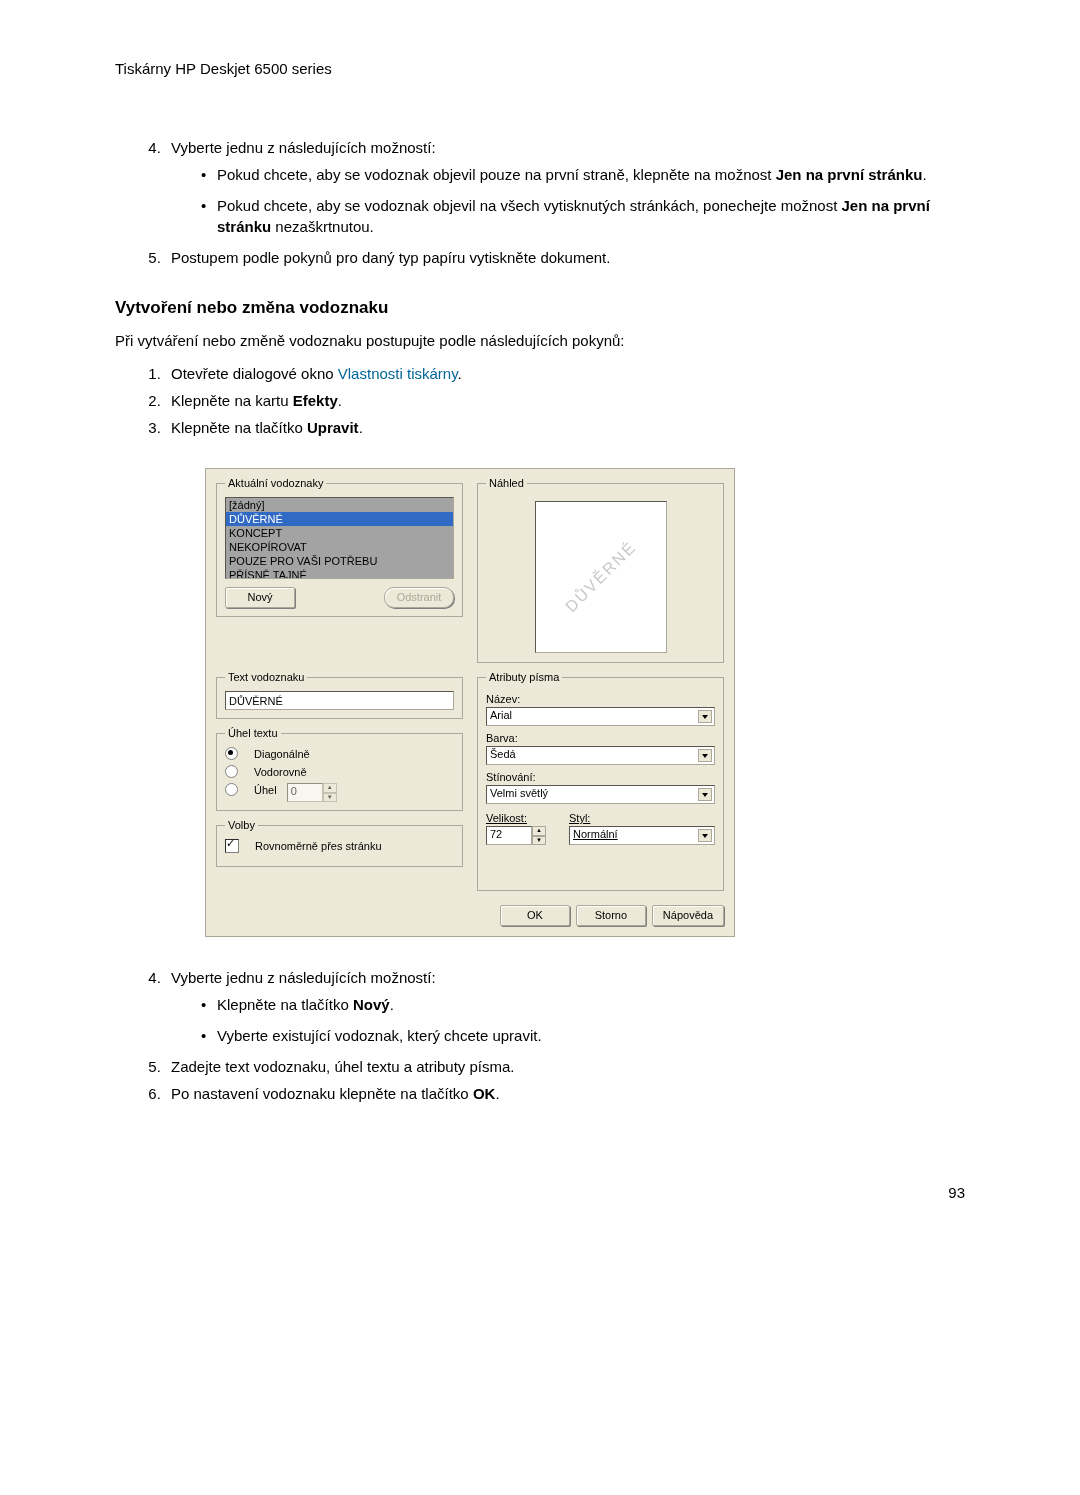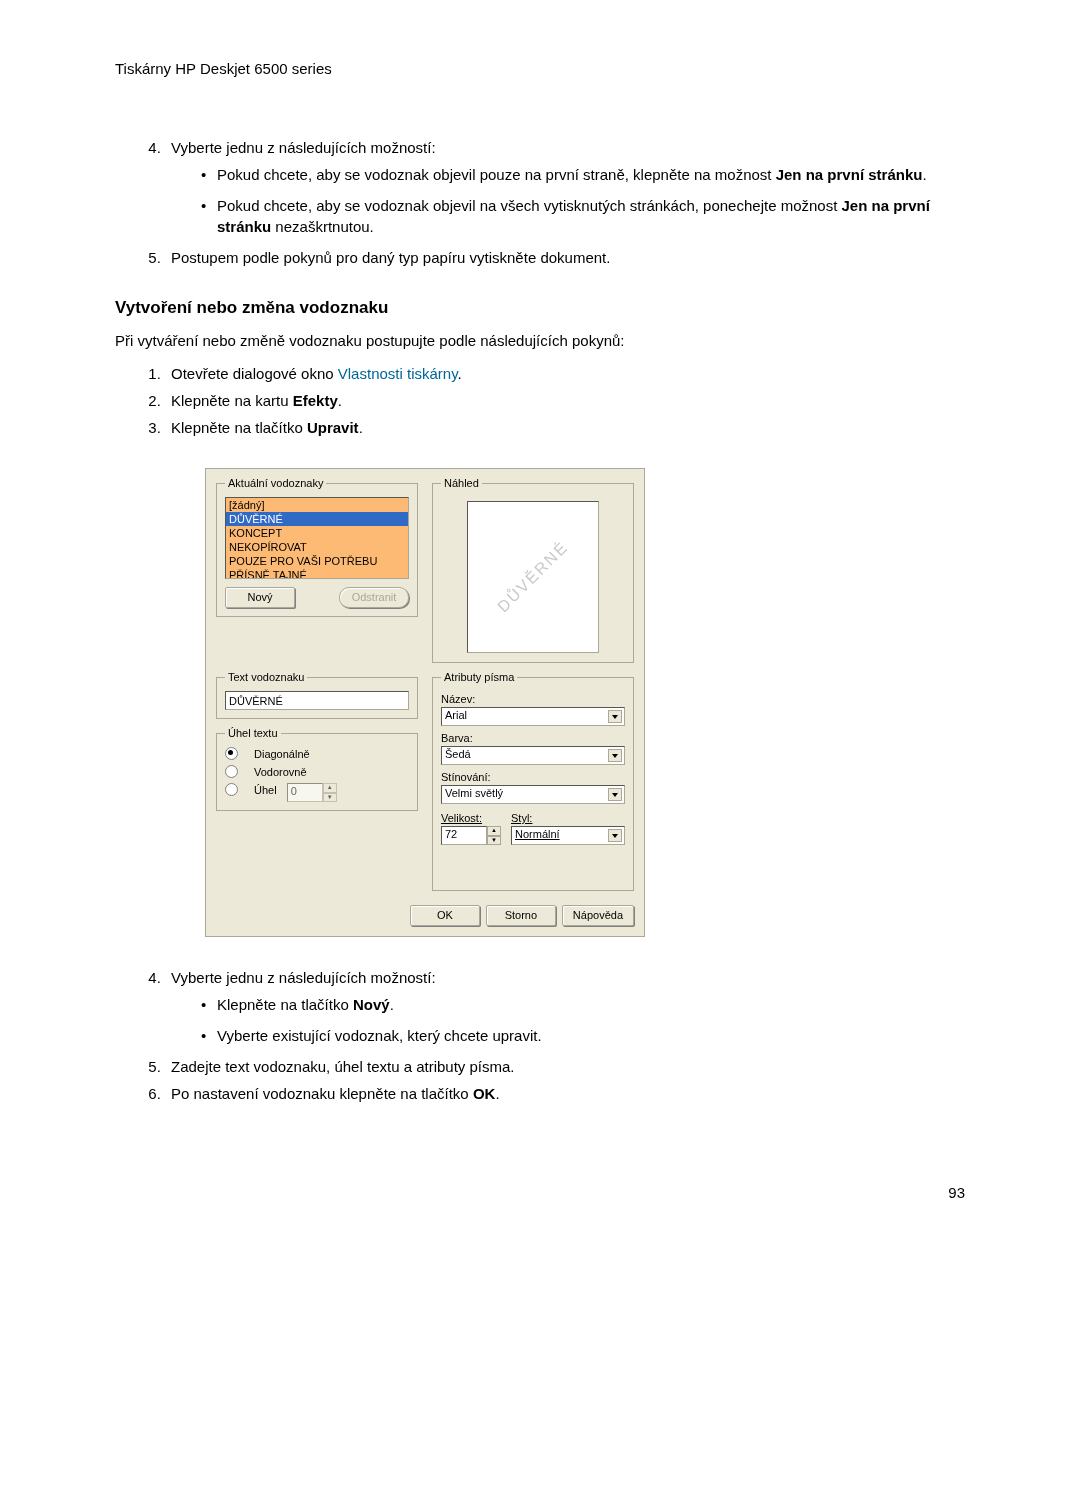--- a/index.html
+++ b/index.html
@@ -55,21 +55,21 @@
   p.body-text {
     margin: 6px 0 12px 0;
     line-height: 1.4;
   }
   a.link { color: #006699; text-decoration: none; }
   .para-indent { margin-left: 55px; margin-bottom: 14px; line-height:1.4;}
   .page-num { text-align: right; font-size: 15px; margin-top: 80px; }
 
   
   .dialog {
-    width: 440px;
+    width: 530px;
     margin: 8px 0 30px 90px;
     background: #ece9d8;
     border: 1px solid #aca899;
     font-family: Tahoma, Arial, sans-serif;
     font-size: 11px;
     color: #000;
     padding: 8px 10px 10px 10px;
     box-sizing: border-box;
   }
   .dialog .row {
@@ -80,21 +80,21 @@
   .dialog fieldset {
     border: 1px solid #aca899;
     margin: 0 0 8px 0;
     padding: 8px 8px;
   }
   .dialog legend {
     padding: 0 3px;
     font-size: 11px;
   }
   .listbox {
-    background: #fdba74;
+    background: #a3a3a3;
     border: 1px inset #aca899;
     height: 80px;
     overflow: hidden;
     font-size: 11px;
     margin-bottom: 8px;
   }
   .listbox .item {
     padding: 0 3px;
     line-height: 14px;
     white-space: nowrap;
@@ -313,20 +313,27 @@
             <div class="spinner" style="opacity:.6;">
               <div class="sp-input">0</div>
               <div class="sp-btns">
                 <div>▲</div>
                 <div>▼</div>
               </div>
             </div>
           </div>
         </fieldset>
 
+        <fieldset>
+          <legend>Volby</legend>
+          <div class="check-row">
+            <span class="check checked"></span>
+            <span>Rovnoměrně přes stránku</span>
+          </div>
+        </fieldset>
       </div>
 
       <div class="col">
         <fieldset style="height:202px;">
           <legend>Atributy písma</legend>
 
           <span class="label">Název:</span>
           <div class="select">Arial</div>
 
           <span class="label" style="margin-top:6px;">Barva:</span>

